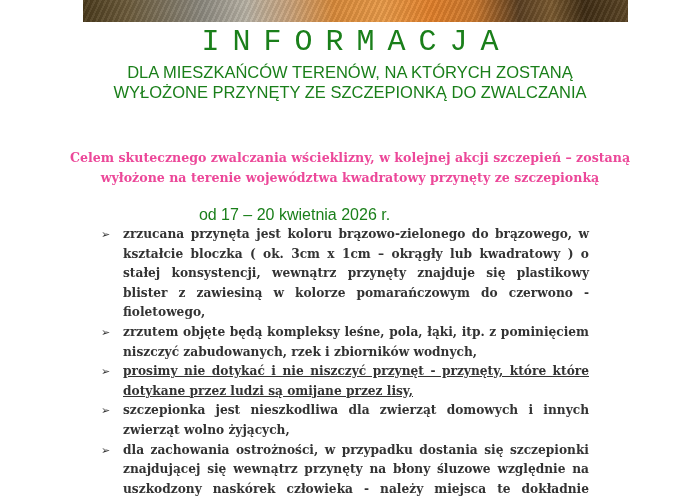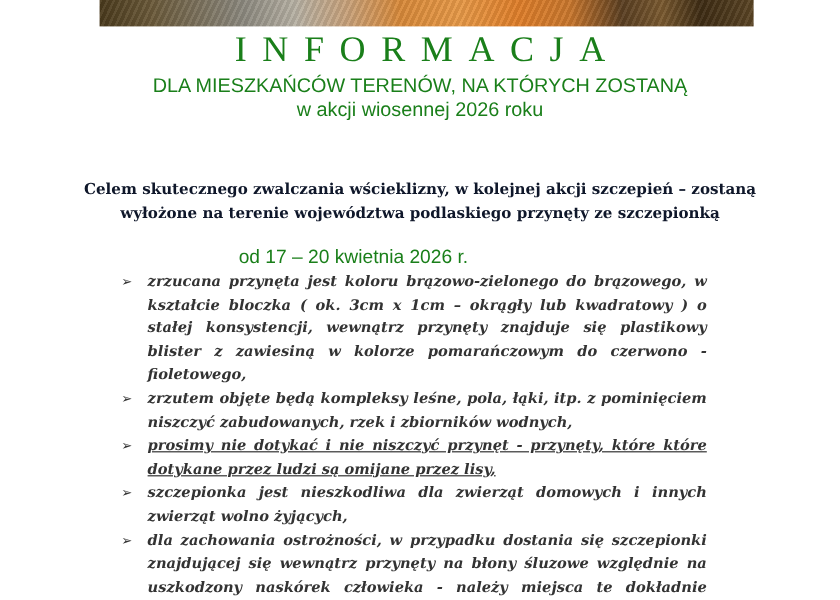--- a/index.html
+++ b/index.html
@@ -10,64 +10,64 @@
       #4a3a1c 0%, #6b5a3a 8%, #8d8a80 22%, #b8b2a5 30%, #c9a27a 38%,
       #d98a3a 46%, #e89a48 55%, #e07f2a 64%, #c9772d 72%, #5a3f22 80%,
       #7a5a30 86%, #3e2c14 92%, #5b4525 100%);
   }
   .photo::after {
     content: ""; position: absolute; inset: 0;
     background: repeating-linear-gradient(115deg, rgba(255,255,255,0.06) 0 2px, rgba(0,0,0,0.08) 2px 5px);
   }
   .title {
     position: absolute; top: 24px; left: 0; width: 700px; text-align: center;
-    font-family: Liberation Serif, serif; color: #1a7f1a;
+    font-family: Liberation Mono, monospace; color: #1a7f1a;
     font-size: 30px; letter-spacing: 13px; line-height: 36px; padding-left: 13px; box-sizing: border-box;
   }
   .subtitle {
     position: absolute; top: 62px; left: 0; width: 700px; text-align: center;
     font-family: "Liberation Sans", sans-serif; color: #1a7f1a;
     font-size: 16.5px; line-height: 20px;
   }
   .subtitle div { white-space: nowrap; }
   .lead {
     position: absolute; top: 148px; left: 0; width: 700px; text-align: center;
-    font-family: "DejaVu Serif", serif; font-weight: bold; color: #0f172a;
+    font-family: "DejaVu Serif", serif; font-weight: bold; color: #ec4899;
     font-size: 12.6px; line-height: 19.5px;
   }
   .lead div { white-space: nowrap; }
   .dates {
     position: absolute; top: 205px; left: 0; width: 589px; text-align: center;
     font-family: "Liberation Sans", sans-serif; color: #1a7f1a; font-size: 16px; line-height: 20px;
   }
   .list {
     position: absolute; top: 225px; left: 101px; width: 488px;
     font-family: "DejaVu Serif", serif; font-weight: bold; color: #333333;
     font-size: 12.2px; line-height: 19.6px;
   }
   .item { position: relative; padding-left: 22px; }
   .item .bullet { position: absolute; left: 0; top: 0; font-weight: normal; font-size: 11px; }
-  .item .text { display: block; text-align: justify; text-align-last: left; font-style: italic; }
+  .item .text { display: block; text-align: justify; text-align-last: left; }
   .item.underline .text { text-decoration: underline; }
 </style>
 </head>
 <body>
 
 <div class="photo"></div>
 
 <div class="title">INFORMACJA</div>
 
 <div class="subtitle">
   <div>DLA MIESZKAŃCÓW TERENÓW, NA KTÓRYCH ZOSTANĄ</div>
-  <div>w akcji wiosennej  2026 roku</div>
+  <div>WYŁOŻONE PRZYNĘTY ZE SZCZEPIONKĄ DO ZWALCZANIA</div>
 </div>
 
 <div class="lead">
   <div>Celem skutecznego zwalczania wścieklizny, w kolejnej akcji szczepień – zostaną</div>
-  <div>wyłożone na terenie województwa podlaskiego przynęty ze szczepionką</div>
+  <div>wyłożone na terenie województwa kwadratowy przynęty ze szczepionką</div>
 </div>
 
 <div class="dates">od 17 – 20 kwietnia  2026 r.</div>
 
 <div class="list">
   <div class="item">
     <span class="bullet">➢</span>
     <span class="text">zrzucana przynęta jest koloru brązowo-zielonego do brązowego, w kształcie bloczka ( ok. 3cm x 1cm – okrągły lub kwadratowy ) o stałej konsystencji, wewnątrz przynęty znajduje się plastikowy  blister z zawiesiną w kolorze pomarańczowym do czerwono - fioletowego,</span>
   </div>
   <div class="item">

